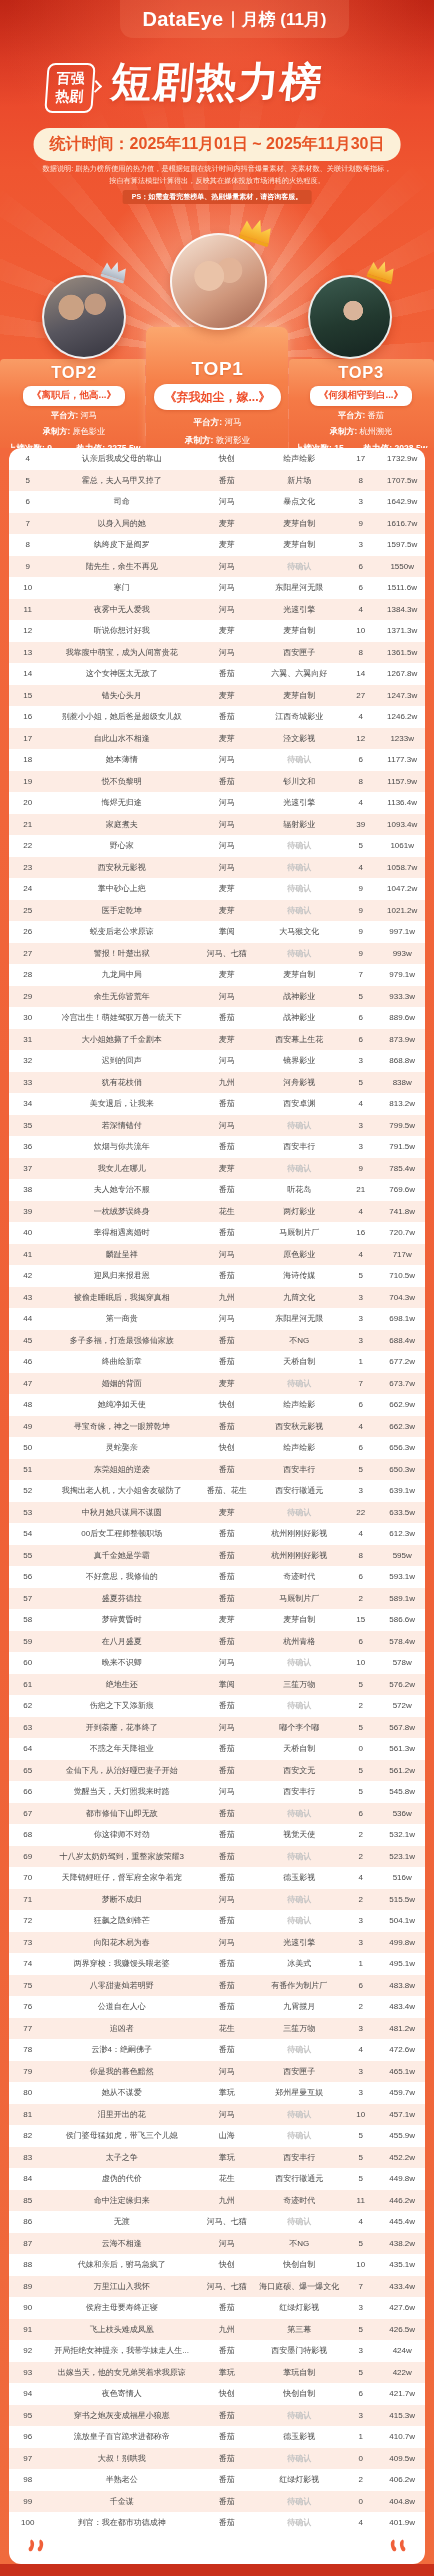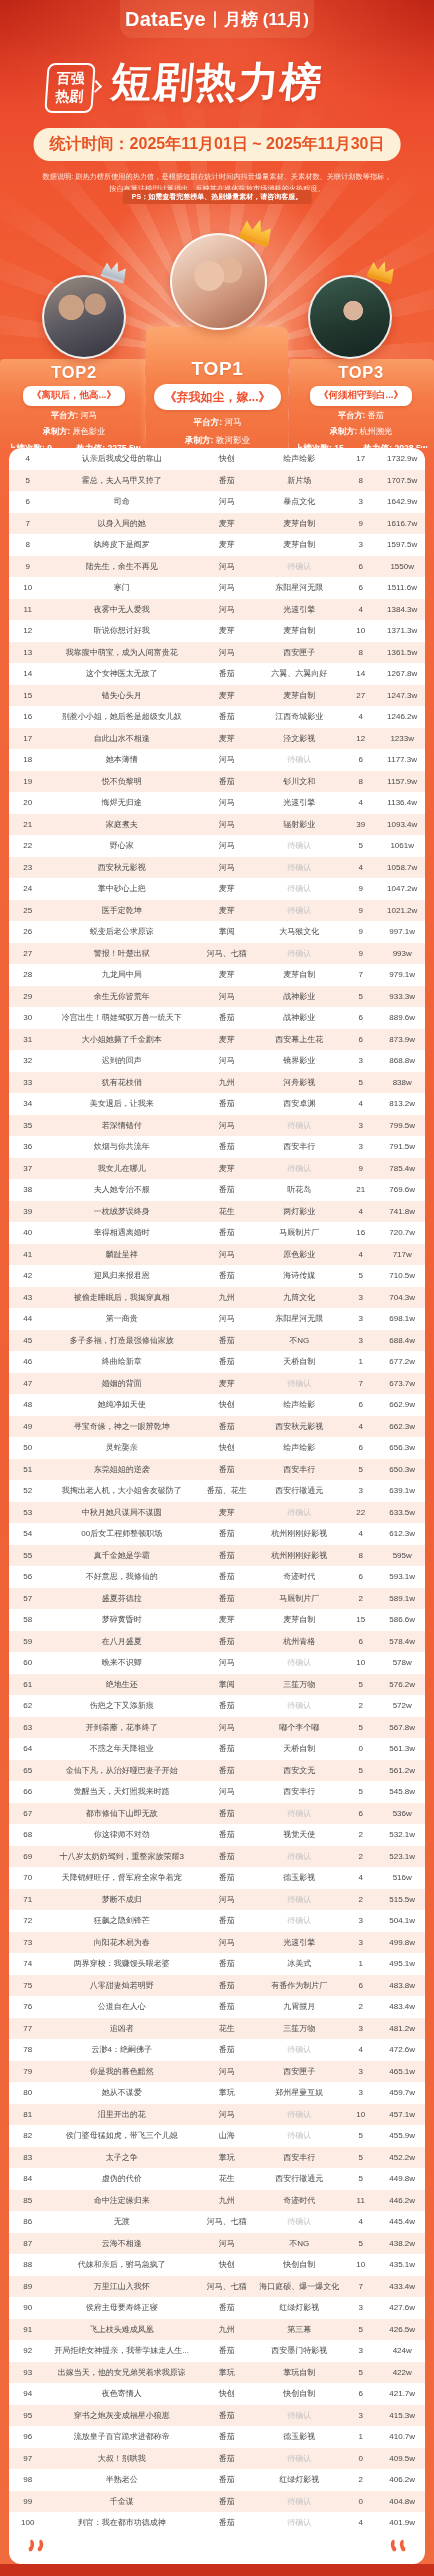--- a/index.html
+++ b/index.html
@@ -14,38 +14,38 @@
     background:radial-gradient(ellipse 90% 60% at 50% 8%, rgba(255,150,90,.25) 0%, rgba(0,0,0,0) 55%),
                radial-gradient(ellipse 70% 40% at 0% 0%, rgba(140,10,0,.35) 0%, rgba(0,0,0,0) 60%),
                radial-gradient(ellipse 70% 40% at 100% 0%, rgba(140,10,0,.35) 0%, rgba(0,0,0,0) 60%); }
   .rays { position:absolute; left:-99px; top:39px; width:632px; height:632px; border-radius:50%;
     background:repeating-conic-gradient(from -8deg at 50% 50%, rgba(255,236,214,.28) 0deg 5deg, rgba(255,255,255,0) 5deg 13.5deg);
     -webkit-mask-image:radial-gradient(circle, rgba(0,0,0,1) 0%, rgba(0,0,0,0) 62%);
     mask-image:radial-gradient(circle, rgba(0,0,0,1) 0%, rgba(0,0,0,0) 62%); }
   .glow { position:absolute; left:86px; top:171px; width:263px; height:263px; border-radius:50%;
     background:radial-gradient(circle, rgba(255,244,225,.5) 0%, rgba(255,244,225,0) 70%); }
 
-  .brand-band { position:absolute; left:120px; top:0; width:194px; height:38px;
+  .brand-band { position:absolute; left:120px; top:0; width:229px; height:38px;
     background:rgba(255,170,130,.16); border-radius:0 0 13px 13px;
     display:flex; align-items:center; justify-content:center; gap:8px; }
   .brand { color:#fff; font-size:20px; font-weight:bold; letter-spacing:0.3px; }
   .brand-div { width:2px; height:17px; background:rgba(255,255,255,.85); border-radius:1.3px; }
   .brand-suffix { color:#fff; font-size:17px; font-weight:bold; }
 
   .badge { position:absolute; left:46px; top:63px; padding:5.3px 8px; border:2px solid #fff; border-radius:8px;
     color:#fff; font-size:14px; font-weight:bold; line-height:1.25; text-align:center; transform:skewX(-4deg); }
   .badge::after { content:""; position:absolute; right:-8px; top:38%; width:7.2px; height:7.2px;
     border-top:2px solid #fff; border-right:2px solid #fff; transform:rotate(45deg); }
   .big-title { position:absolute; left:111px; top:55px; width:276px; color:#fff; font-size:41px; font-weight:900;
     letter-spacing:1.3px; transform:skewX(-5deg); text-shadow:0 2px 4px rgba(160,30,0,.25); white-space:nowrap; }
 
   .stat-pill { position:absolute; left:50%; top:128px; transform:translateX(-50%);
     background:#fcf0d8; color:#e65426; font-size:16px; font-weight:bold;
     padding:6px 16px; border-radius:16px; white-space:nowrap; }
-  .desc { position:absolute; top:163px; width:100%; text-align:center; color:#ffe9dd; font-size:7.2px; line-height:1.65;margin-top:8px; }
+  .desc { position:absolute; top:163px; width:100%; text-align:center; color:#ffe9dd; font-size:7.2px; line-height:1.65; }
   .ps-note { position:absolute; left:50%; top:190px; transform:translateX(-50%);
     background:#d54e28; color:#fff; font-size:7px; font-weight:bold; padding:2px 9.2px; border-radius:2.6px; white-space:nowrap; }
 
   
   .block { position:absolute; bottom:0; background:linear-gradient(180deg,#f99c66 0%,#f57a46 45%,#f16b3c 100%); }
   .block.left  { left:0;  width:145px; top:359px; border-radius:4px 4px 0 0; }
   .block.mid   { left:146px; width:142px; top:327px; border-radius:6.6px 6.6px 0 0;
     background:linear-gradient(180deg,#fba76e 0%,#f68049 45%,#f16e3d 100%); box-shadow:0 -2.6px 9.2px rgba(255,220,180,.35); }
   .block.right { left:289px; width:145px; top:359px; border-radius:4px 4px 0 0; }
 
@@ -86,21 +86,21 @@
   .thead { display:flex; align-items:center; height:28px; font-size:8.6px; font-weight:bold; color:#3a3a3a; }
   .trow { display:flex; align-items:center; height:21.5px; font-size:8px; color:#4a4a4a; }
   .trow.alt { background:#fdece4; }
   .c { display:flex; align-items:center; justify-content:center; text-align:center; padding:0 2px; line-height:1.15; }
   .c.rank  { width:37px; flex:none; }
   .c.title { width:151px; flex:none; }
   .c.plat  { width:59px; flex:none; }
   .c.prod  { width:86px; flex:none; }
   .c.times { width:37px; flex:none; }
   .c.heat  { width:46px; flex:none; }
-  .pending { color:#c4c4c4; }
+  .pending { color:#c4c4c4;font-weight:bold; }
   .quote { position:absolute; bottom:9.2px; }
   .quote.l { left:17px; }
   .quote.r { right:17px; transform:scaleX(-1); }
 </style>
 </head>
 <body>
 
 <div class="page">
 
   <div class="hero">

